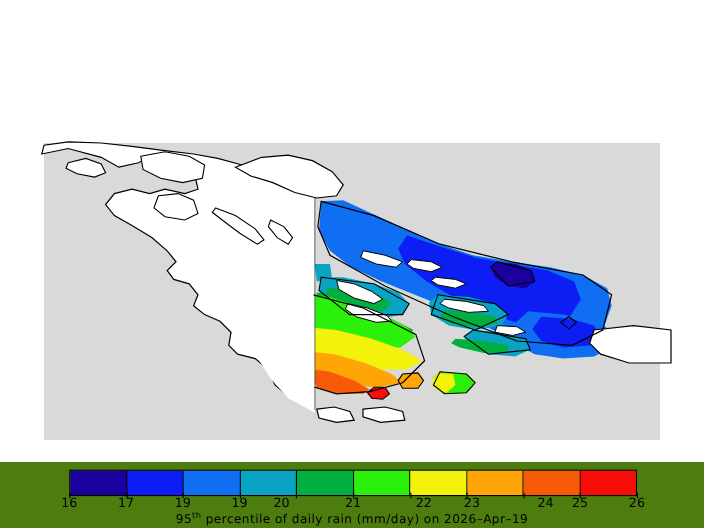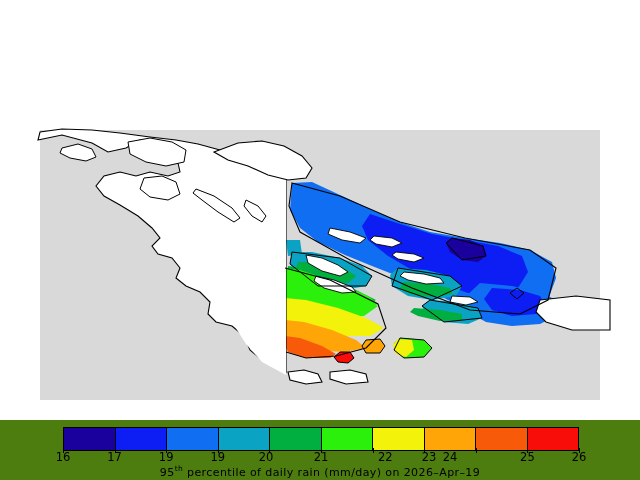--- a/index.html
+++ b/index.html
@@ -252,29 +252,29 @@
     <div class="cb-ticks">
         <div class="cb-tickmark" style="left: 63px;"></div>
         <div class="cb-tick" style="left: 63px;">16</div>
         <div class="cb-tickmark" style="left: 114.6px;"></div>
         <div class="cb-tick" style="left: 114.6px;">17</div>
         <div class="cb-tickmark" style="left: 166.2px;"></div>
         <div class="cb-tick" style="left: 166.2px;">19</div>
         <div class="cb-tickmark" style="left: 217.8px;"></div>
         <div class="cb-tick" style="left: 217.8px;">19</div>
         <div class="cb-tickmark" style="left: 269.4px;"></div>
-        <div class="cb-tick" style="left: 266px;">20</div>
+        <div class="cb-tick" style="left: 256px;">20</div>
         <div class="cb-tickmark" style="left: 321px;"></div>
         <div class="cb-tick" style="left: 321px; text-align: center;">21</div>
         <div class="cb-tickmark" style="left: 372.6px;"></div>
         <div class="cb-tick" style="left: 372.6px; text-align: right;">22</div>
         <div class="cb-tickmark" style="left: 424.2px;"></div>
         <div class="cb-tick" style="left: 429px;">23</div>
         <div class="cb-tickmark" style="left: 475.8px;"></div>
-        <div class="cb-tick" style="left: 450px;">24</div>
+        <div class="cb-tick" style="left: 496px;">24</div>
         <div class="cb-tickmark" style="left: 527.4px;"></div>
         <div class="cb-tick" style="left: 527.4px; text-align: center;">25</div>
         <div class="cb-tickmark" style="left: 579px;"></div>
         <div class="cb-tick" style="left: 579px;">26</div>
       </div>
 
     <div id="cb-caption">
       <span>95</span><sup>th</sup><span> percentile of daily rain (mm/day) on 2026–Apr–19</span>
     </div>
   </div>

